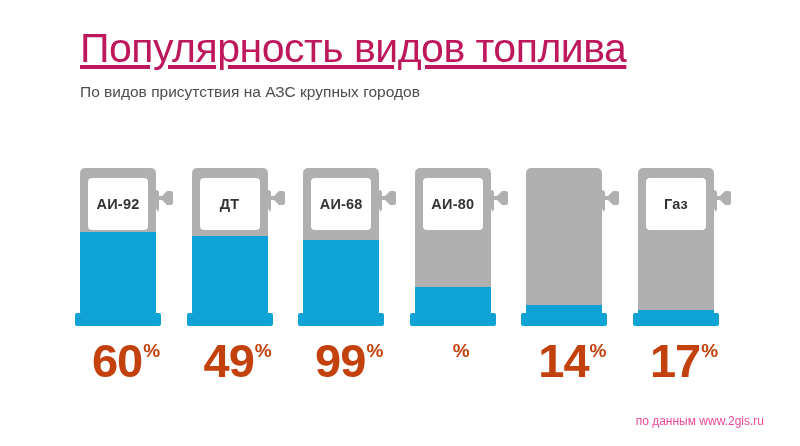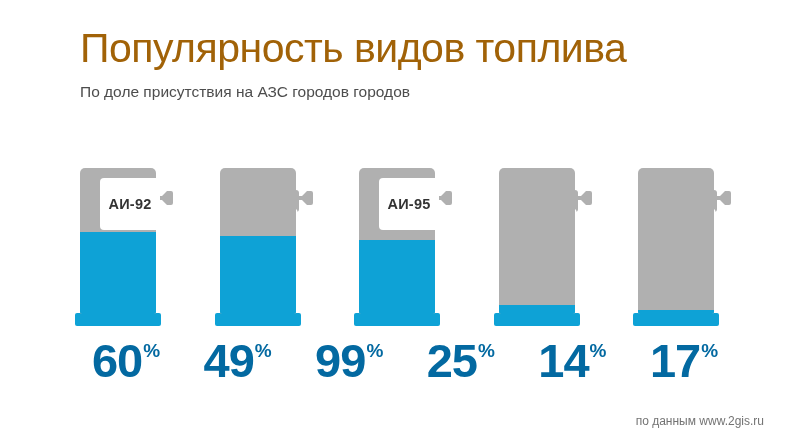--- a/index.html
+++ b/index.html
@@ -20,23 +20,24 @@
   .header {
     position: absolute;
     left: 80px;
     top: 24px;
     width: 680px;
   }
   .title {
     font-size: 41px;
     line-height: 48px;
     font-weight: 400;
-    color: #a16207;
+    color: #be185d;
     letter-spacing: -0.5px;
     white-space: nowrap;
+    text-decoration: underline;
   }
   .subtitle {
     margin-top: 10px;
     font-size: 15.5px;
     line-height: 20px;
     font-weight: 400;
     color: #4d4d4d;
     white-space: nowrap;
   }
 
@@ -74,21 +75,21 @@
   .pump-fill {
     position: absolute;
     left: 0;
     bottom: 0;
     width: 100%;
     background: #0ea2d6;
   }
   
   .pump-panel {
     position: absolute;
-    left: 20px;
+    left: 8px;
     top: 10px;
     width: 60px;
     height: 52px;
     background: #ffffff;
     border-radius: 4px;
     display: flex;
     align-items: center;
     justify-content: center;
     z-index: 4;
   }
@@ -130,21 +131,21 @@
     top: 336px;
     width: 650px;
     display: flex;
     justify-content: space-between;
   }
   .percent-cell {
     width: 92px;
     display: flex;
     align-items: flex-start;
     justify-content: center;
-    color: #0369a1;
+    color: #c2410c;
   }
   .percent-num {
     font-size: 47px;
     line-height: 50px;
     font-weight: 700;
     letter-spacing: -1px;
   }
   .percent-sign {
     font-size: 19px;
     line-height: 24px;
@@ -152,30 +153,30 @@
     margin-top: 3px;
     margin-left: 1px;
   }
 
   
   .footer {
     position: absolute;
     right: 36px;
     bottom: 18px;
     font-size: 12px;
-    color: #737373;
+    color: #ec4899;
     white-space: nowrap;
   }
 </style>
 </head>
 <body>
 
 <div class="header">
   <div class="title">Популярность видов топлива</div>
-  <div class="subtitle">По доле присутствия на АЗС городов городов</div>
+  <div class="subtitle">По видов присутствия на АЗС крупных городов</div>
 </div>
 
 <div class="pump-row">
 
   <div class="pump-cell">
     <div class="nozzle-wrap">
       <svg width="32" height="140" viewBox="0 0 32 140" xmlns="http://www.w3.org/2000/svg">
         <path d="M10 22 h10 l5 -5 h4 a2 2 0 0 1 2 2 v10 a2 2 0 0 1 -2 2 h-4 l-5 -5 h-10 z" fill="#b0b0b0"></path>
         <path d="M6 16 h8 a3 3 0 0 1 3 3 v16 a3 3 0 0 1 -3 3 h-8 z" fill="#b0b0b0"></path>
         <ellipse cx="10.5" cy="27" rx="3.4" ry="4.6" fill="#f2f2f2"></ellipse>
@@ -199,41 +200,62 @@
         <path d="M6 16 h8 a3 3 0 0 1 3 3 v16 a3 3 0 0 1 -3 3 h-8 z" fill="#b0b0b0"></path>
         <ellipse cx="10.5" cy="27" rx="3.4" ry="4.6" fill="#f2f2f2"></ellipse>
         <path d="M12 38 v46 a9 9 0 0 1 -9 9 v34" fill="none" stroke="#ffffff" stroke-width="7" stroke-linecap="round"></path>
         <path d="M12 38 v46 a9 9 0 0 1 -9 9 v34" fill="none" stroke="#c4c4c4" stroke-width="4" stroke-linecap="round"></path>
       </svg>
     </div>
     <div class="pump-base"></div>
     <div class="pump-body">
       <div class="pump-fill" style="height: 77.6px;"></div>
     </div>
+    <div class="pump-panel">
+      <span>ДТ</span>
+    </div>
   </div>
 
   <div class="pump-cell">
     <div class="nozzle-wrap">
       <svg width="32" height="140" viewBox="0 0 32 140" xmlns="http://www.w3.org/2000/svg">
         <path d="M10 22 h10 l5 -5 h4 a2 2 0 0 1 2 2 v10 a2 2 0 0 1 -2 2 h-4 l-5 -5 h-10 z" fill="#b0b0b0"></path>
         <path d="M6 16 h8 a3 3 0 0 1 3 3 v16 a3 3 0 0 1 -3 3 h-8 z" fill="#b0b0b0"></path>
         <ellipse cx="10.5" cy="27" rx="3.4" ry="4.6" fill="#f2f2f2"></ellipse>
         <path d="M12 38 v46 a9 9 0 0 1 -9 9 v34" fill="none" stroke="#ffffff" stroke-width="7" stroke-linecap="round"></path>
         <path d="M12 38 v46 a9 9 0 0 1 -9 9 v34" fill="none" stroke="#c4c4c4" stroke-width="4" stroke-linecap="round"></path>
       </svg>
     </div>
     <div class="pump-base"></div>
     <div class="pump-body">
       <div class="pump-fill" style="height: 74.5px;"></div>
     </div>
     <div class="pump-panel">
-      <span>АИ-95</span>
-    </div>
-  </div>
-
+      <span>АИ-68</span>
+    </div>
+  </div>
+
+  <div class="pump-cell">
+    <div class="nozzle-wrap">
+      <svg width="32" height="140" viewBox="0 0 32 140" xmlns="http://www.w3.org/2000/svg">
+        <path d="M10 22 h10 l5 -5 h4 a2 2 0 0 1 2 2 v10 a2 2 0 0 1 -2 2 h-4 l-5 -5 h-10 z" fill="#b0b0b0"></path>
+        <path d="M6 16 h8 a3 3 0 0 1 3 3 v16 a3 3 0 0 1 -3 3 h-8 z" fill="#b0b0b0"></path>
+        <ellipse cx="10.5" cy="27" rx="3.4" ry="4.6" fill="#f2f2f2"></ellipse>
+        <path d="M12 38 v46 a9 9 0 0 1 -9 9 v34" fill="none" stroke="#ffffff" stroke-width="7" stroke-linecap="round"></path>
+        <path d="M12 38 v46 a9 9 0 0 1 -9 9 v34" fill="none" stroke="#c4c4c4" stroke-width="4" stroke-linecap="round"></path>
+      </svg>
+    </div>
+    <div class="pump-base"></div>
+    <div class="pump-body">
+      <div class="pump-fill" style="height: 26.8px;"></div>
+    </div>
+    <div class="pump-panel">
+      <span>АИ-80</span>
+    </div>
+  </div>
 
   <div class="pump-cell">
     <div class="nozzle-wrap">
       <svg width="32" height="140" viewBox="0 0 32 140" xmlns="http://www.w3.org/2000/svg">
         <path d="M10 22 h10 l5 -5 h4 a2 2 0 0 1 2 2 v10 a2 2 0 0 1 -2 2 h-4 l-5 -5 h-10 z" fill="#b0b0b0"></path>
         <path d="M6 16 h8 a3 3 0 0 1 3 3 v16 a3 3 0 0 1 -3 3 h-8 z" fill="#b0b0b0"></path>
         <ellipse cx="10.5" cy="27" rx="3.4" ry="4.6" fill="#f2f2f2"></ellipse>
         <path d="M12 38 v46 a9 9 0 0 1 -9 9 v34" fill="none" stroke="#ffffff" stroke-width="7" stroke-linecap="round"></path>
         <path d="M12 38 v46 a9 9 0 0 1 -9 9 v34" fill="none" stroke="#c4c4c4" stroke-width="4" stroke-linecap="round"></path>
       </svg>
@@ -251,39 +273,41 @@
         <path d="M6 16 h8 a3 3 0 0 1 3 3 v16 a3 3 0 0 1 -3 3 h-8 z" fill="#b0b0b0"></path>
         <ellipse cx="10.5" cy="27" rx="3.4" ry="4.6" fill="#f2f2f2"></ellipse>
         <path d="M12 38 v46 a9 9 0 0 1 -9 9 v34" fill="none" stroke="#ffffff" stroke-width="7" stroke-linecap="round"></path>
         <path d="M12 38 v46 a9 9 0 0 1 -9 9 v34" fill="none" stroke="#c4c4c4" stroke-width="4" stroke-linecap="round"></path>
       </svg>
     </div>
     <div class="pump-base"></div>
     <div class="pump-body">
       <div class="pump-fill" style="height: 4.5px;"></div>
     </div>
+    <div class="pump-panel">
+      <span>Газ</span>
+    </div>
   </div>
 
 </div>
 
 <div class="percent-row">
   <div class="percent-cell">
     <span class="percent-num">60</span>
     <span class="percent-sign">%</span>
   </div>
   <div class="percent-cell">
     <span class="percent-num">49</span>
     <span class="percent-sign">%</span>
   </div>
   <div class="percent-cell">
     <span class="percent-num">99</span>
     <span class="percent-sign">%</span>
   </div>
   <div class="percent-cell">
-    <span class="percent-num">25</span>
     <span class="percent-sign">%</span>
   </div>
   <div class="percent-cell">
     <span class="percent-num">14</span>
     <span class="percent-sign">%</span>
   </div>
   <div class="percent-cell">
     <span class="percent-num">17</span>
     <span class="percent-sign">%</span>
   </div>

